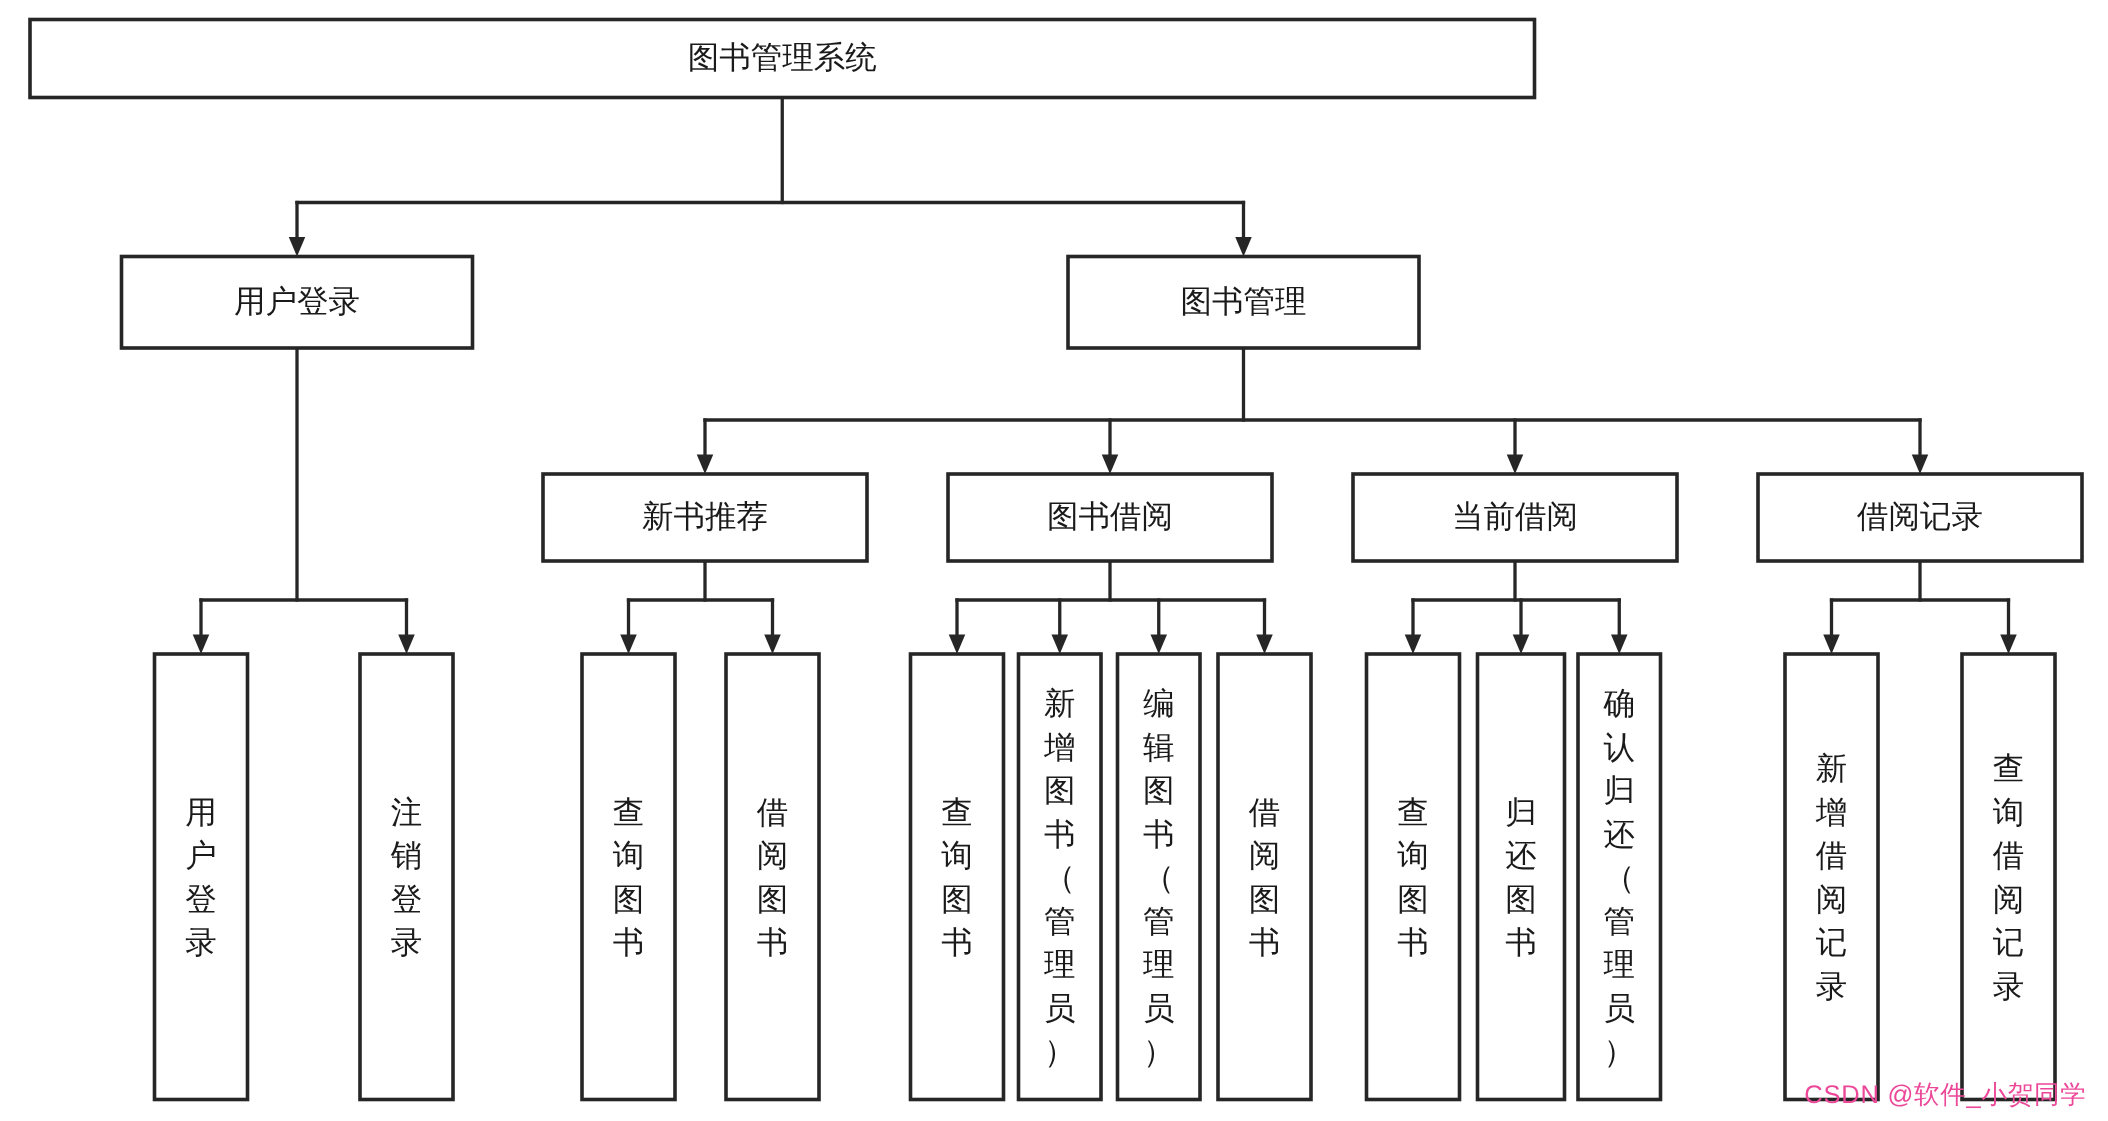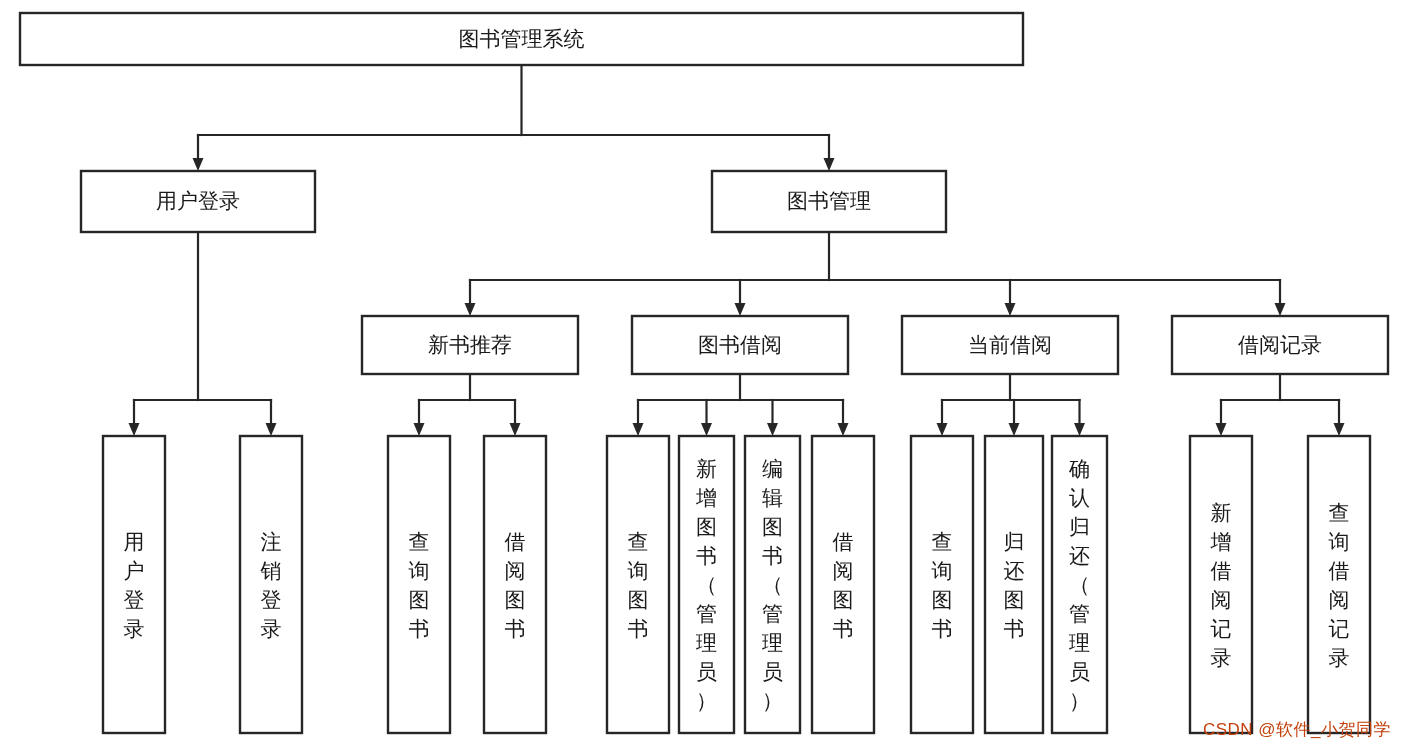--- a/index.html
+++ b/index.html
@@ -54,21 +54,21 @@
     font-size: 21px;
     fill: #1a1a1a;
     text-anchor: middle;
   }
   .watermark {
     position: absolute;
     right: 14px;
     bottom: 6px;
     font-family: "Liberation Sans", "DejaVu Sans", sans-serif;
     font-size: 17px;
-    color: #c2410c;
+    color: #ec4899;
     white-space: nowrap;
     letter-spacing: 0.5px;
     pointer-events: none;
   }
 </style>
 </head>
 <body>
 
 <div id="diagram-root">
   <svg id="tree-svg" viewBox="0 0 1405 747">

